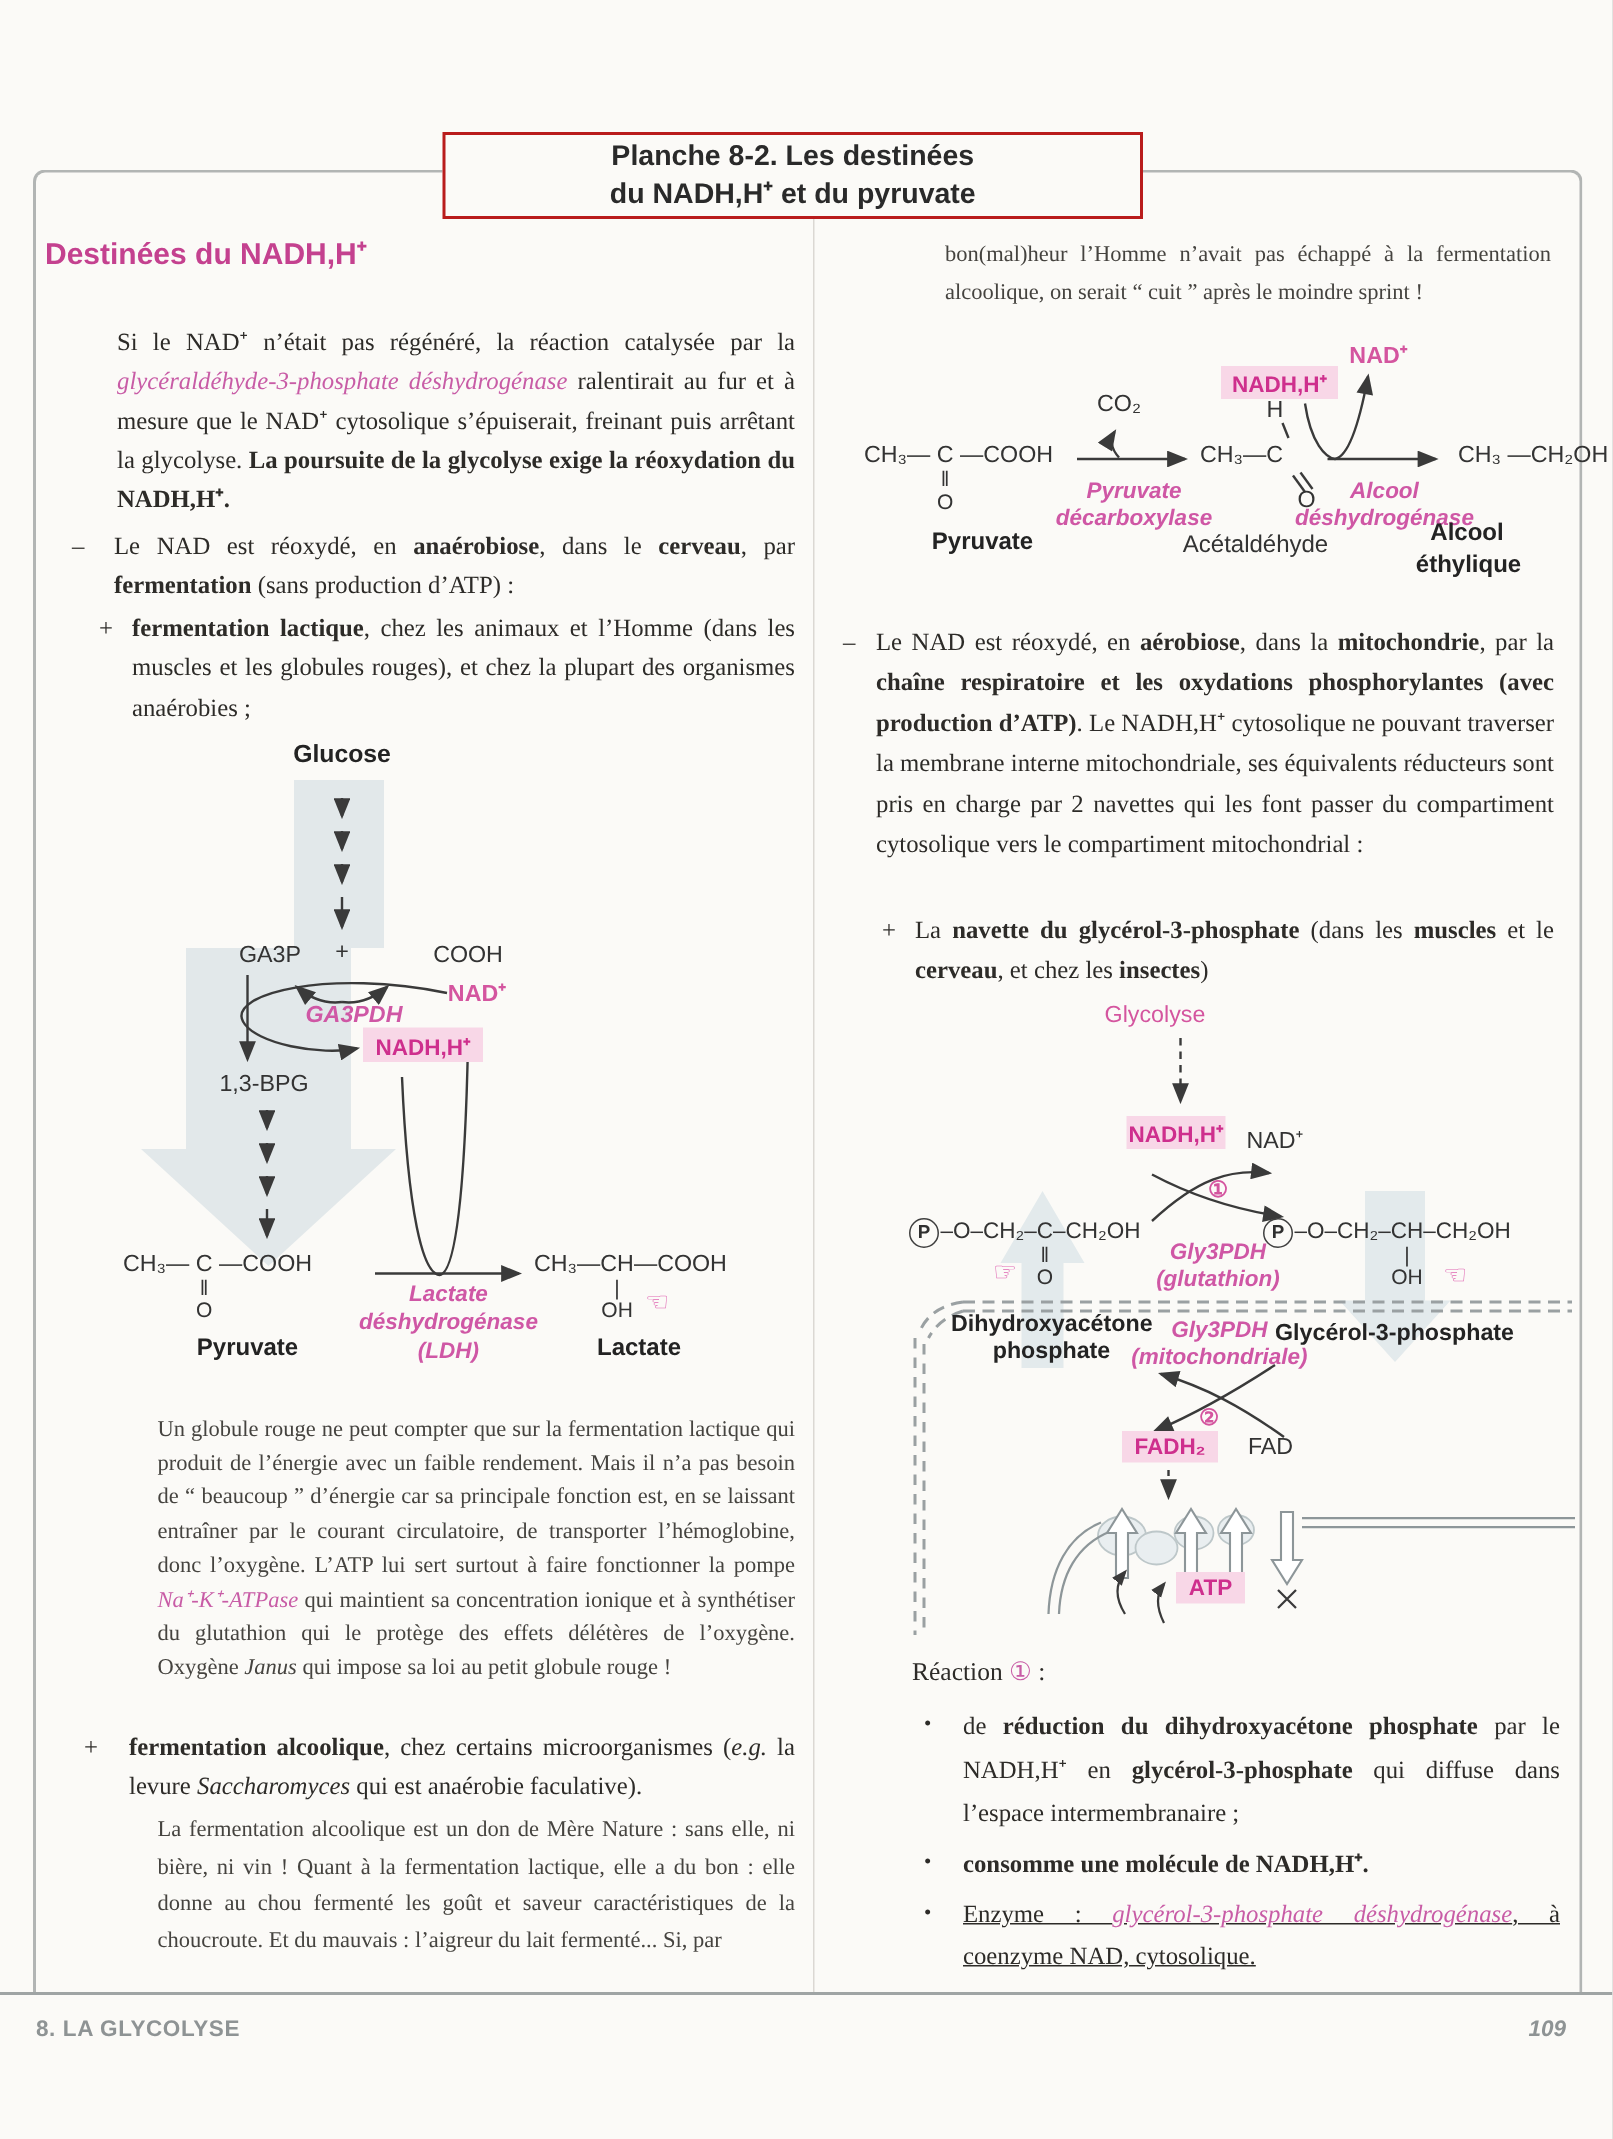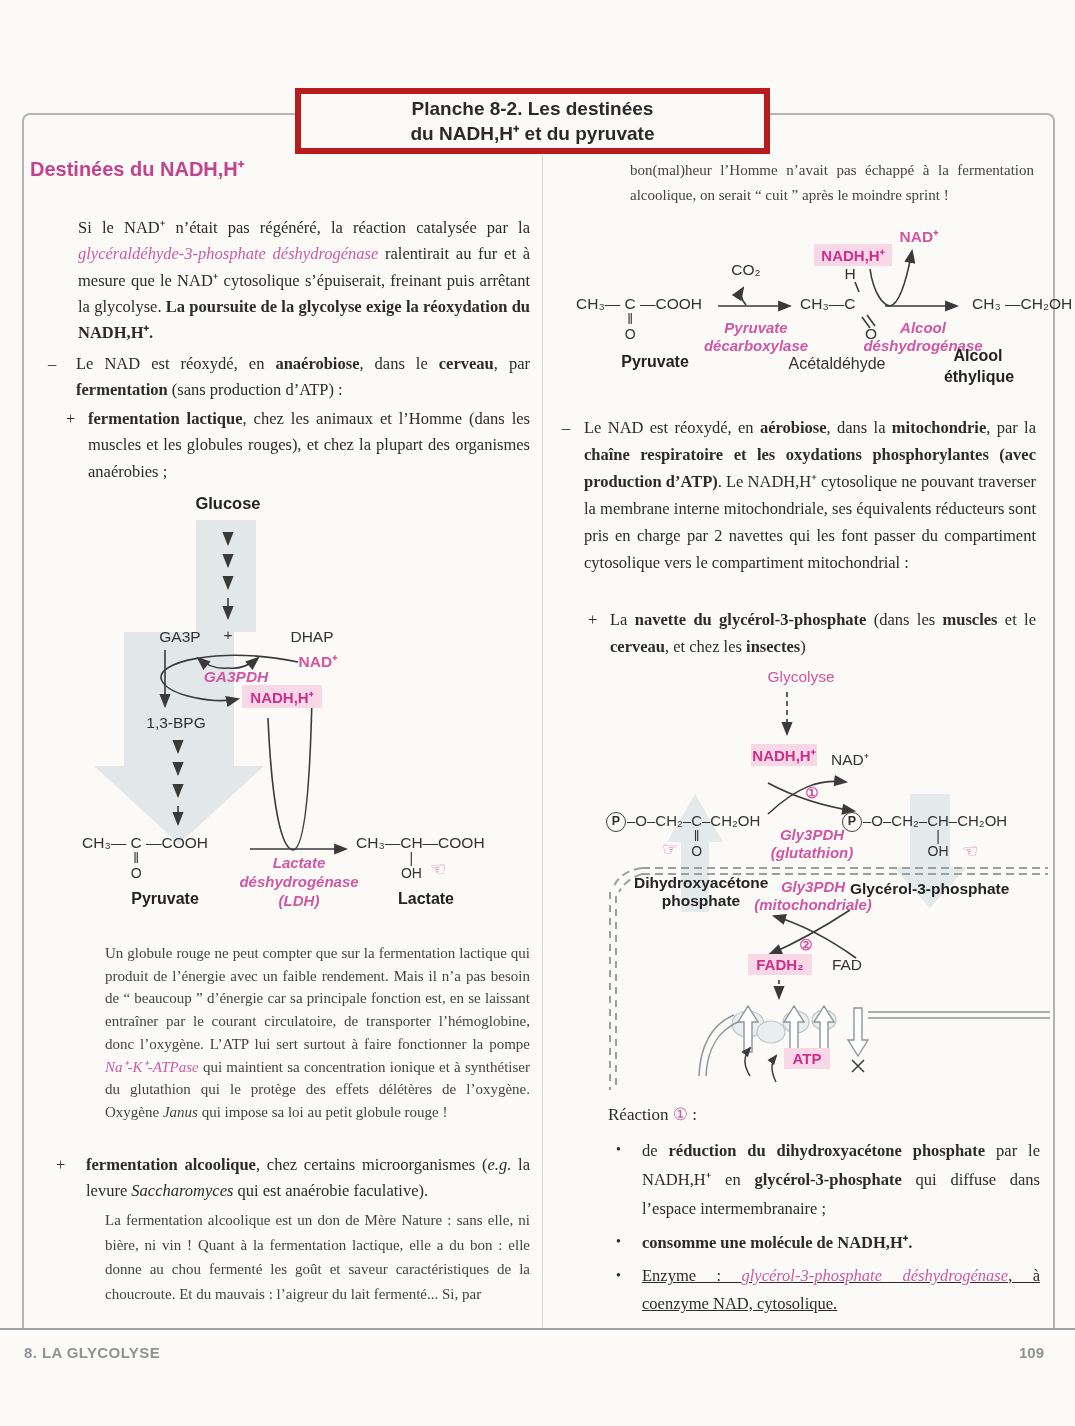--- a/index.html
+++ b/index.html
@@ -11,21 +11,21 @@
   .body{font-size:16.5px;line-height:26.3px;color:#2d2b28;}
   .bodyr{font-size:16.5px;line-height:27px;color:#2d2b28;}
   .small{font-size:15px;line-height:22.7px;color:#45433f;}
   .small2{font-size:15px;line-height:24.5px;color:#45433f;}
   .item{display:flex;}
   .marker{flex:0 0 28px;}
   .b{font-weight:700;}
   .i{font-style:italic;}
   .p{color:#c85ca6;}
   .heading{font:700 20px "Liberation Sans",sans-serif;color:#c4418f;}
-  .titlebox{border:6px solid #b91c1c;background:#fbfaf7;display:flex;flex-direction:column;
+  .titlebox{border:2px solid #b91c1c;background:#fbfaf7;display:flex;flex-direction:column;
             justify-content:center;align-items:center;font:700 19px/25px "Liberation Sans",sans-serif;color:#2a2a2a;}
   .frame{border:2px solid #b2b5b4;border-bottom:none;border-radius:8px 8px 0 0;}
   .divider{border-left:1.5px solid #dbd8d3;}
   .footrule{border-top:2.5px solid #9fa4a4;}
   .foot{font:700 15px "Liberation Sans",sans-serif;color:#8e9394;letter-spacing:.4px;}
   .dlabel{font:700 16px "Liberation Sans",sans-serif;color:#232323;text-align:center;white-space:nowrap;}
   .dtext{font-family:"Liberation Sans",sans-serif;font-size:15.5px;color:#333;text-align:center;white-space:nowrap;}
   .enz{font:700 italic 15px "Liberation Sans",sans-serif;color:#cf57a5;text-align:center;white-space:nowrap;}
   .pinklbl{font:700 15.5px "Liberation Sans",sans-serif;color:#d4559f;text-align:center;white-space:nowrap;}
   .hl{background:#f8d7e7;color:#ce2f8d;font:700 15px "Liberation Sans",sans-serif;
@@ -92,21 +92,21 @@
         <line x1="108" y1="270" x2="108" y2="282" marker-end="url(#ah1)"></line>
         <line x1="108" y1="292" x2="108" y2="304" marker-end="url(#ah1)"></line>
         <line x1="108" y1="314" x2="108" y2="332" marker-end="url(#ah1)"></line>
         <path d="M198 226 C202 318 212 357 223 358 C234 357 240 300 242 204" marker-end="url(#ah1)"></path>
         <line x1="180" y1="357" x2="276" y2="357" marker-end="url(#ah1)"></line>
       </g>
     </svg>
     <div class="abs dlabel" style="left:96px;top:2px;width:124px;font-size:16.5px;">Glucose</div>
     <div class="abs dtext" style="left:78px;top:136px;width:64px;">GA3P</div>
     <div class="abs dtext" style="left:150px;top:134px;width:16px;">+</div>
-    <div class="abs dtext" style="left:204px;top:136px;width:76px;">DHAP</div>
+    <div class="abs dtext" style="left:204px;top:136px;width:76px;">COOH</div>
     <div class="abs enz" style="left:116px;top:176px;width:100px;font-size:15.5px;">GA3PDH</div>
     <div class="abs pinklbl" style="left:222px;top:158px;width:52px;">NAD⁺</div>
     <div class="abs hl" style="left:172px;top:193px;width:80px;height:23px;">NADH,H⁺</div>
     <div class="abs dtext" style="left:62px;top:222px;width:88px;">1,3-BPG</div>
     <div class="abs formula" style="left:12px;top:342px;">
       <span>CH₃— </span><span class="fc"><span>C</span><span class="fu fu1">‖</span><span class="fu fu2">O</span></span><span> —COOH</span>
     </div>
     <div class="abs dlabel" style="left:36px;top:398px;width:118px;">Pyruvate</div>
     <div class="abs enz" style="left:164px;top:362px;width:130px;">Lactate</div>
     <div class="abs enz" style="left:164px;top:381px;width:130px;">déshydrogénase</div>
@@ -221,21 +221,21 @@
       </g>
       <g stroke="#3a3a3a" stroke-width="1.6" fill="none">
         <line x1="189" y1="30" x2="189" y2="72" stroke-dasharray="5 4" marker-end="url(#ah3)"></line>
         <path d="M170 152 C200 124 222 117 248 120" marker-end="url(#ah3)"></path>
         <path d="M170 121 C200 137 230 145 256 149" marker-end="url(#ah3)"></path>
         <path d="M258 296 C230 276 206 263 176 254" marker-end="url(#ah3)"></path>
         <path d="M252 248 C226 265 200 280 172 292" marker-end="url(#ah3)"></path>
         <line x1="181" y1="318" x2="181" y2="336" stroke-dasharray="4 3" marker-end="url(#ah3)"></line>
       </g>
     </svg>
-    <div class="abs pinklbl" style="left:151px;top:6px;width:104px;font-weight:400;">Glycolyse</div>
+    <div class="abs pinklbl" style="left:120px;top:6px;width:104px;font-weight:400;">Glycolyse</div>
     <div class="abs hl" style="left:153px;top:82px;width:66px;height:22px;">NADH,H⁺</div>
     <div class="abs dtext" style="left:228px;top:86px;width:48px;">NAD⁺</div>
     <div class="abs circnum" style="left:204px;top:122px;width:20px;">①</div>
     <div class="abs" style="left:8px;top:150px;display:flex;align-items:flex-start;">
       <span class="pcircle">P</span>
       <span class="formula fsm"><span>–O–CH₂–</span><span class="fc"><span>C</span><span class="fu fu1">‖</span><span class="fu fu2">O</span></span><span>–CH₂OH</span></span>
     </div>
     <div class="abs hand" style="left:64px;top:178px;">☞</div>
     <div class="abs enz" style="left:162px;top:164px;width:104px;">Gly3PDH</div>
     <div class="abs enz" style="left:152px;top:182px;width:124px;">(glutathion)</div>
@@ -264,15 +264,15 @@
   <div class="abs item" style="left:616px;top:1228px;width:424px;">
     <span class="serif bodyr marker" style="flex-basis:26px;font-size:14px;">•</span>
     <span class="serif bodyr just" style="flex:1;line-height:29px;"><span class="b">consomme une molécule de NADH,H⁺.</span></span>
   </div>
   <div class="abs item" style="left:616px;top:1262px;width:424px;">
     <span class="serif bodyr marker" style="flex-basis:26px;font-size:14px;">•</span>
     <span class="serif bodyr just" style="flex:1;line-height:28px;text-decoration:underline;"><span>Enzyme : </span><span class="i p">glycérol-3-phosphate déshydrogénase</span><span>, à coenzyme NAD, cytosolique.</span></span>
   </div>
 
   <div class="abs foot" style="left:24px;top:1344px;">8. LA GLYCOLYSE</div>
-  <div class="abs foot" style="left:1000px;top:1344px;width:44px;text-align:right;letter-spacing:0;">109</div>
+  <div class="abs foot" style="left:1000px;top:1344px;width:44px;text-align:right;letter-spacing:0;font-style:italic;">109</div>
 
 </div>
 
 </body></html>

